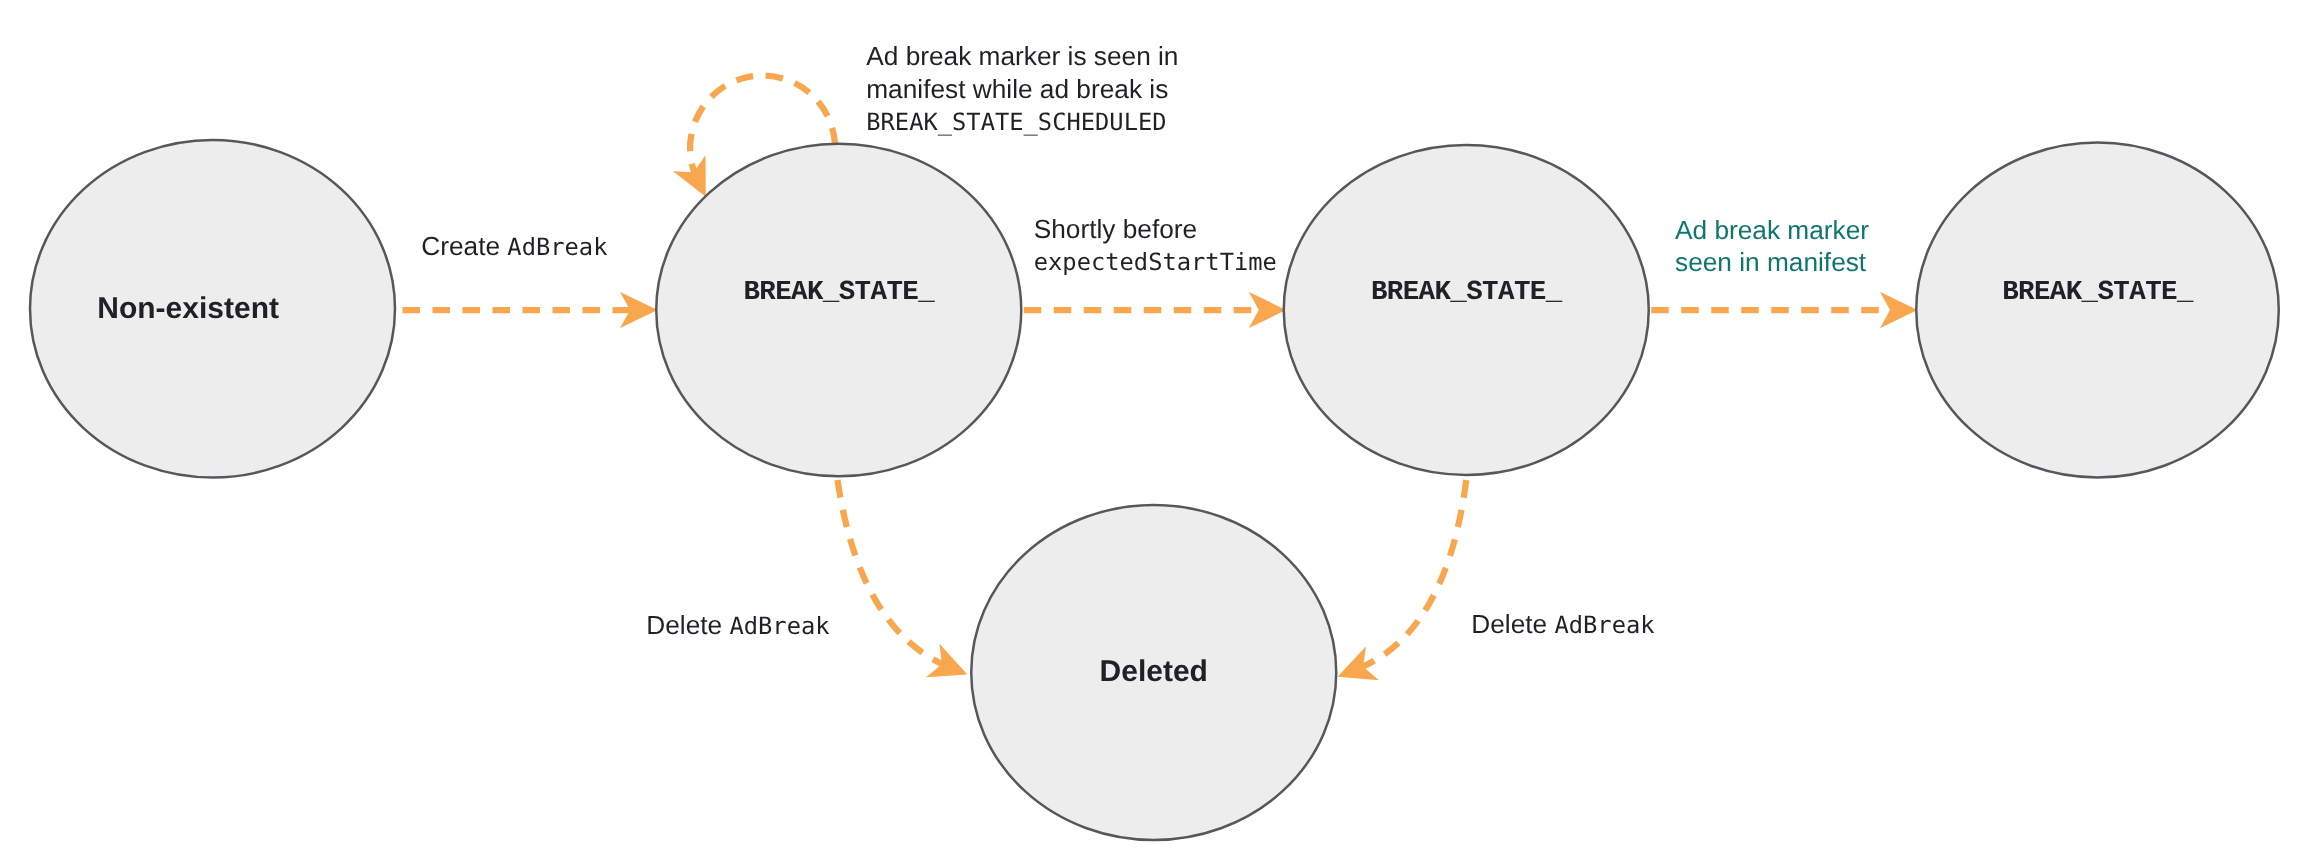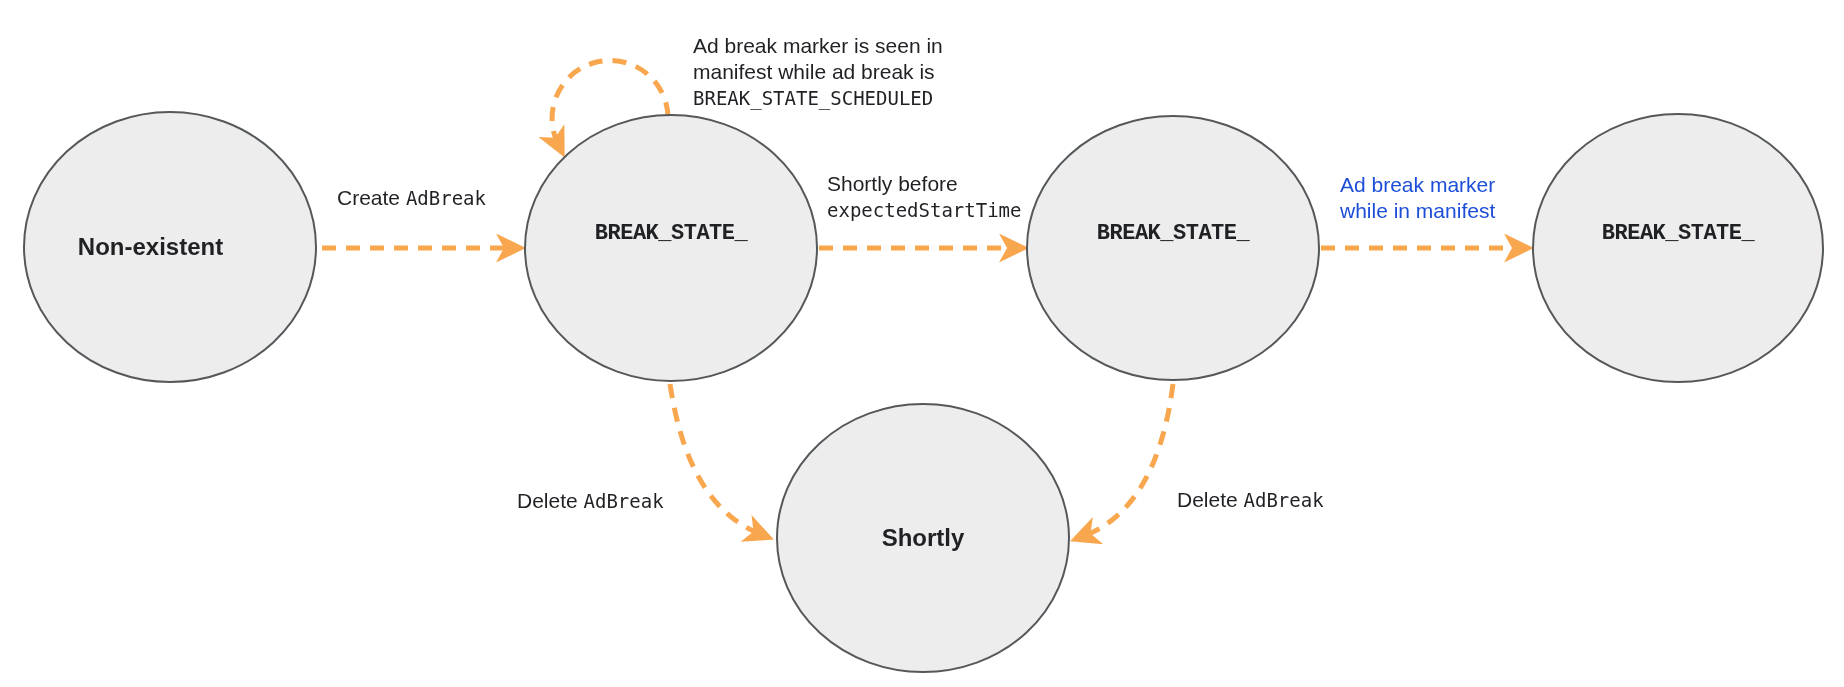--- a/index.html
+++ b/index.html
@@ -82,37 +82,37 @@
       <div class="node-label code" style="left: 525px; width: 292px; top: 219px; color: rgb(31, 33, 36);">
         <div><span class="f-mono">BREAK_STATE_</span></div>
       </div>
       <div class="node-label code" style="left: 1027px; width: 292px; top: 219px; color: rgb(31, 33, 36);">
         <div><span class="f-mono">BREAK_STATE_</span></div>
       </div>
       <div class="node-label code" style="left: 1533px; width: 290px; top: 219px; color: rgb(31, 33, 36);">
         <div><span class="f-mono">BREAK_STATE_</span></div>
       </div>
       <div class="node-label plain" style="left: 777px; width: 292px; top: 523px; color: rgb(31, 33, 36);">
-        <div><span class="f-sans">Shortly</span></div>
+        <div><span class="f-sans">Deleted</span></div>
       </div>
       <div class="edge-label" style="left: 337px; top: 185px; color: rgb(31, 33, 36); text-align: center;">
         <div><span class="f-sans">Create </span><span class="f-mono">AdBreak</span></div>
       </div>
       <div class="edge-label" style="left: 827px; top: 171px; color: rgb(31, 33, 36);">
         <div><span class="f-sans">Shortly before</span></div>
         <div><span class="f-mono">expectedStartTime</span></div>
       </div>
       <div class="edge-label" style="left: 693px; top: 33px; color: rgb(31, 33, 36);">
         <div><span class="f-sans">Ad break marker is seen in</span></div>
         <div><span class="f-sans">manifest while ad break is</span></div>
         <div><span class="f-mono">BREAK_STATE_SCHEDULED</span></div>
       </div>
-      <div class="edge-label" style="left: 1340px; top: 172px; color: #1d4ed8;">
+      <div class="edge-label" style="left: 1340px; top: 172px; color: #0f766e;">
         <div><span class="f-sans">Ad break marker</span></div>
-        <div><span class="f-sans">while in manifest</span></div>
+        <div><span class="f-sans">seen in manifest</span></div>
       </div>
       <div class="edge-label" style="left: 517px; top: 488px; color: rgb(31, 33, 36);">
         <div><span class="f-sans">Delete </span><span class="f-mono">AdBreak</span></div>
       </div>
       <div class="edge-label" style="left: 1177px; top: 487px; color: rgb(31, 33, 36);">
         <div><span class="f-sans">Delete </span><span class="f-mono">AdBreak</span></div>
       </div>
     </div>
 </div>
 

